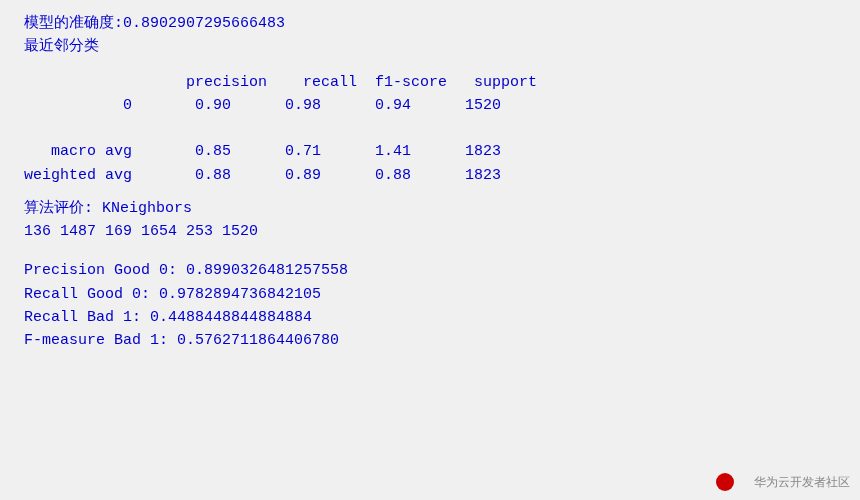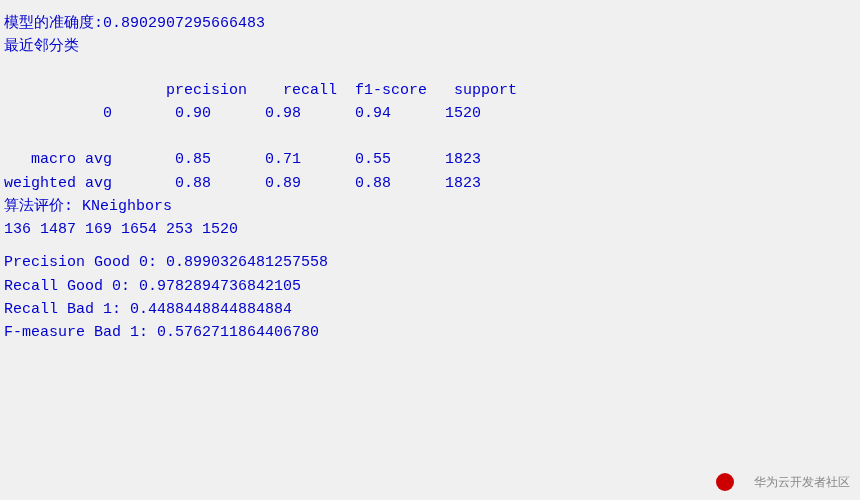--- a/index.html
+++ b/index.html
@@ -12,30 +12,30 @@
       height: 500px;
       background-color: #f0f0f0;
       font-family: 'Courier New', Courier, monospace;
       color: #0000cc;
       overflow: hidden;
     }
     .main-container {
       width: 860px;
       height: 500px;
       background-color: #f0f0f0;
-      padding: 12px 4px;
+      padding: 12px 24px;
       position: relative;
     }
     .line {
       line-height: 1.55;
       font-size: 15px;
       white-space: pre;
     }
     .table-section {
-      margin-top: 20px;
+      margin-top: 12px;
     }
     .watermark {
       position: absolute;
       bottom: 6px;
       right: 10px;
       font-size: 12px;
       color: #888;
       font-family: Arial, sans-serif;
     }
     .watermark-logo {
@@ -57,30 +57,30 @@
 
 <div class="main-container">
 
   <div class="line">模型的准确度:0.8902907295666483</div>
   <div class="line">最近邻分类</div>
 
   <div class="table-section">
     <div class="line">                  precision    recall  f1-score   support</div>
     <div class="line">           0       0.90      0.98      0.94      1520</div>
     <div class="line">&nbsp;</div>
-    <div class="line">   macro avg       0.85      0.71      0.55      1823</div>
+    <div class="line">   macro avg       0.85      0.71      1.41      1823</div>
     <div class="line">weighted avg       0.88      0.89      0.88      1823</div>
   </div>
 
-  <div style="">
+  <div style="margin-top: 10px;">
     <div class="line">算法评价: KNeighbors</div>
     <div class="line">136 1487 169 1654 253 1520</div>
   </div>
 
-  <div style="margin-top: 10px;">
+  <div style="margin-top: 16px;">
     <div class="line">Precision Good 0: 0.8990326481257558</div>
     <div class="line">Recall Good 0: 0.9782894736842105</div>
     <div class="line">Recall Bad 1: 0.4488448844884884</div>
     <div class="line">F-measure Bad 1: 0.5762711864406780</div>
   </div>
 
   <div class="watermark">
     <span class="watermark-logo">
       <span class="huawei-icon"></span>
       <span>华为云开发者社区</span>

